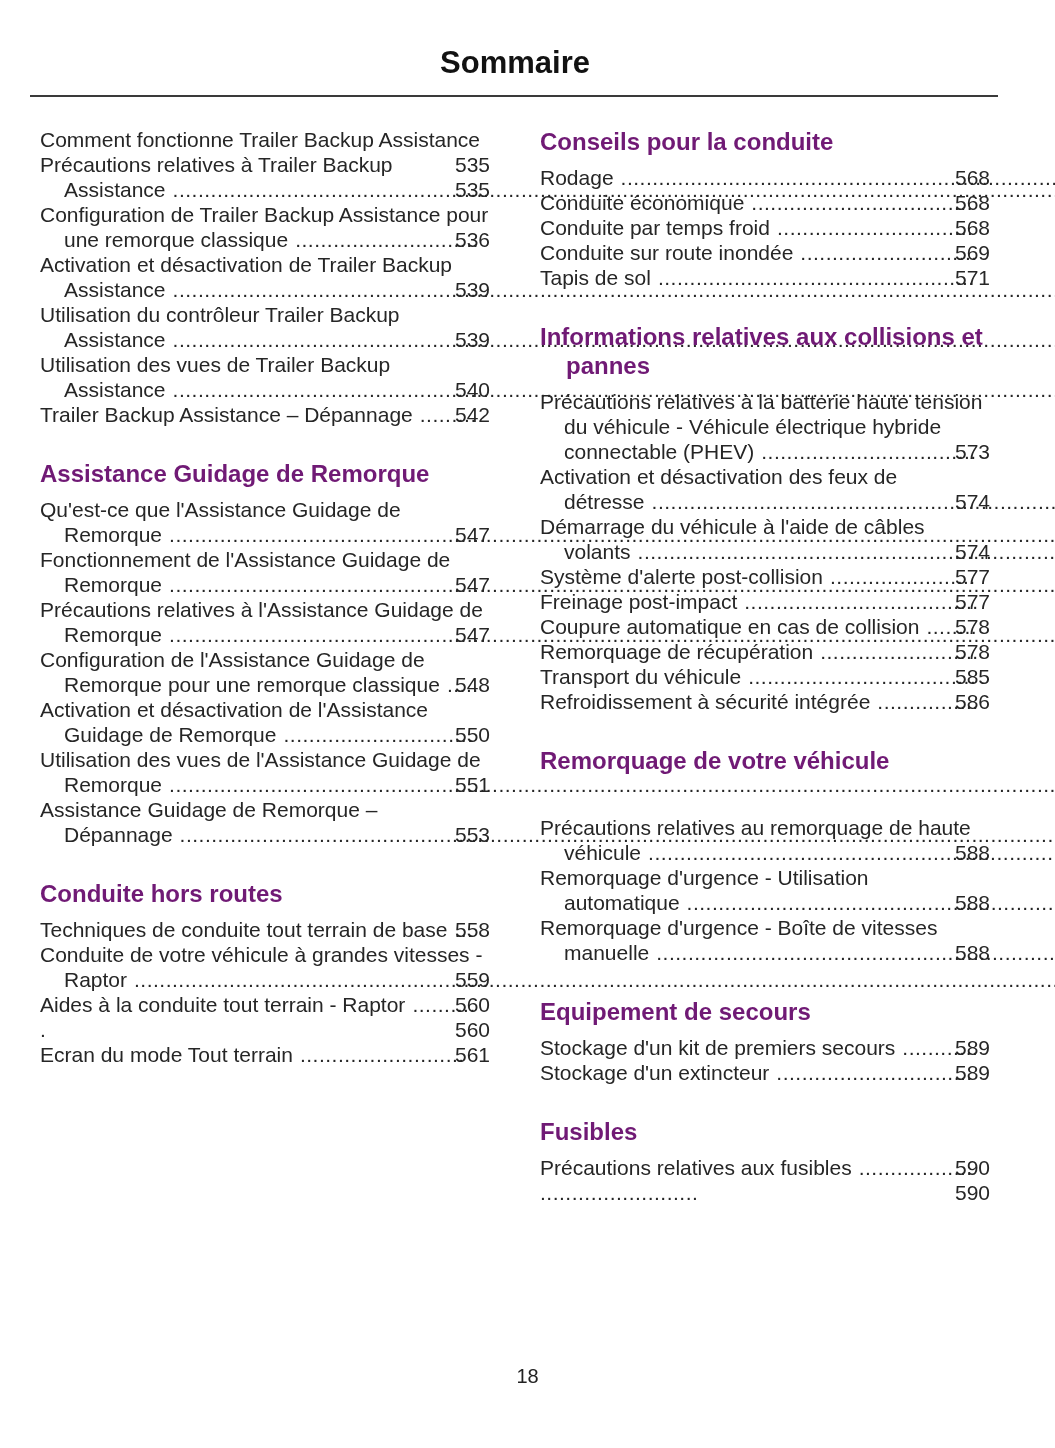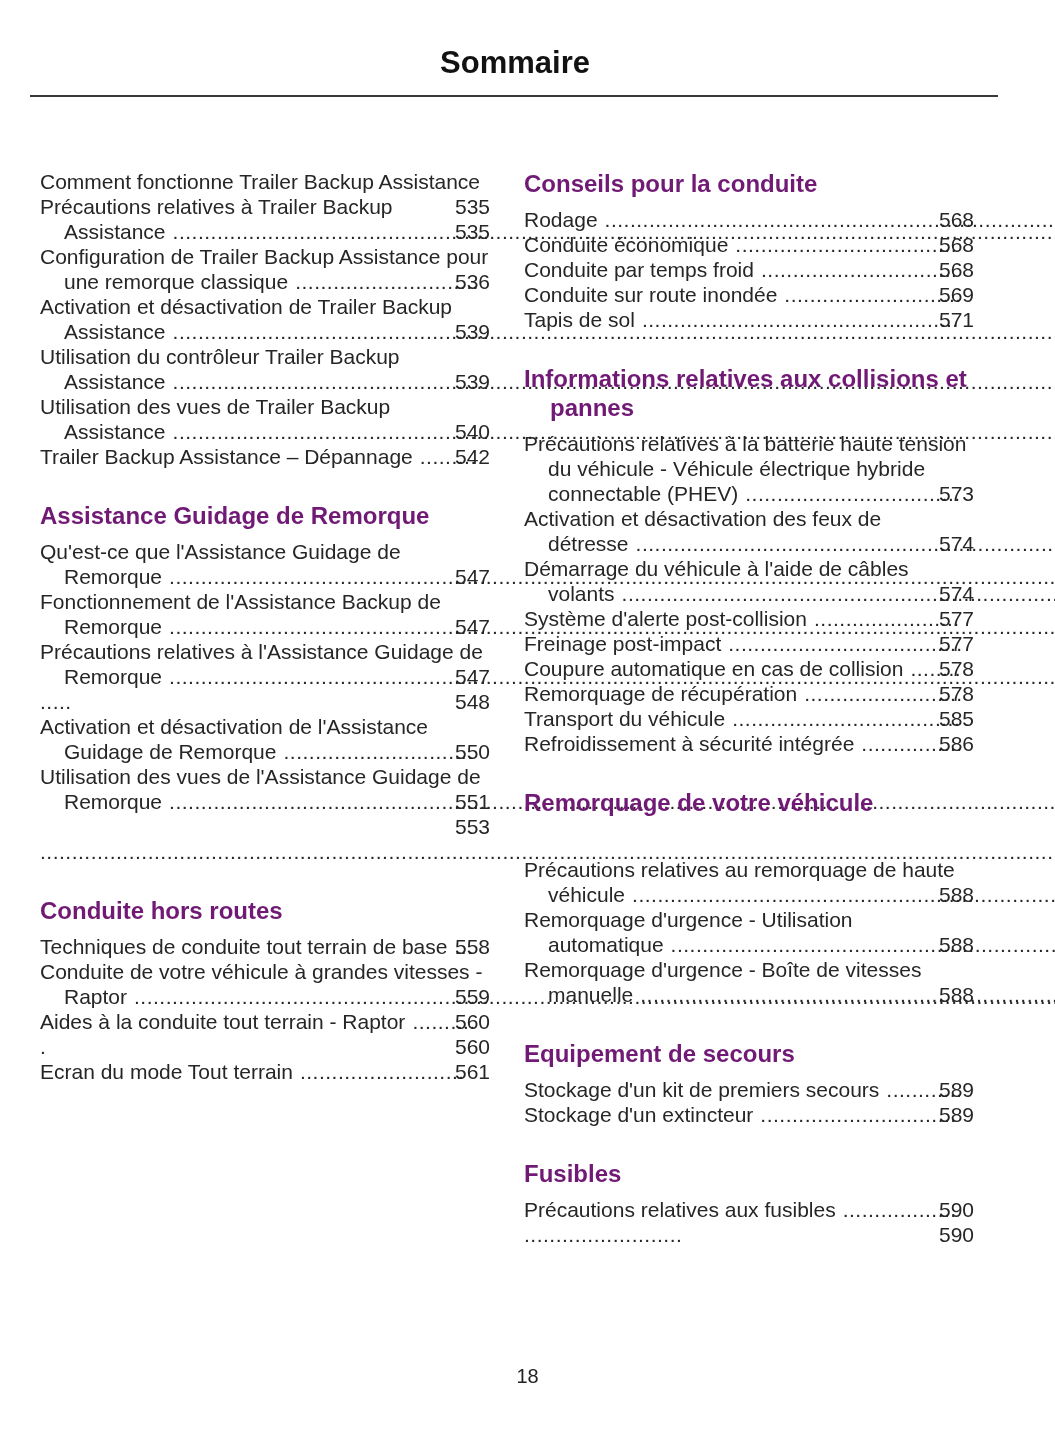--- a/index.html
+++ b/index.html
@@ -27,22 +27,22 @@
     color: #121212;
   }
   .title-rule {
     border: none;
     border-top: 2px solid #3a3a3a;
     margin: 13px -8px 0 -10px;
     height: 0;
   }
   .columns {
     display: flex;
-    gap: 34px;
-    margin-top: 72px;
+    gap: 50px;
+    margin-top: 30px;
   }
   .col {
     flex: 0 0 450px;
     width: 450px;
   }
   .sec-heading {
     font-size: 24px;
     line-height: 29px;
     font-weight: 700;
     color: #701a75;
@@ -97,26 +97,26 @@
           <p class="entry"><span class="entry-label">Précautions relatives à Trailer Backup Assistance</span><span class="entry-page">535</span><span class="leader-dots">........................................................................................................................................................................................................</span></p>
           <p class="entry"><span class="entry-label">Configuration de Trailer Backup Assistance pour une remorque classique</span><span class="entry-page">536</span><span class="leader-dots">.............................</span></p>
           <p class="entry"><span class="entry-label">Activation et désactivation de Trailer Backup Assistance</span><span class="entry-page">539</span><span class="leader-dots">........................................................................................................................................................................................................</span></p>
           <p class="entry"><span class="entry-label">Utilisation du contrôleur Trailer Backup Assistance</span><span class="entry-page">539</span><span class="leader-dots">........................................................................................................................................................................................................</span></p>
           <p class="entry"><span class="entry-label">Utilisation des vues de Trailer Backup Assistance</span><span class="entry-page">540</span><span class="leader-dots">........................................................................................................................................................................................................</span></p>
           <p class="entry"><span class="entry-label">Trailer Backup Assistance – Dépannage</span><span class="entry-page">542</span><span class="leader-dots">.........</span></p>
         </section>
         <section class="sec">
           <h2 class="sec-heading">Assistance Guidage de Remorque</h2>
           <p class="entry"><span class="entry-label">Qu'est-ce que l'Assistance Guidage de Remorque</span><span class="entry-page">547</span><span class="leader-dots">........................................................................................................................................................................................................</span></p>
-          <p class="entry"><span class="entry-label">Fonctionnement de l'Assistance Backup de Remorque</span><span class="entry-page">547</span><span class="leader-dots">........................................................................................................................................................................................................</span></p>
+          <p class="entry"><span class="entry-label">Fonctionnement de l'Assistance Guidage de Remorque</span><span class="entry-page">547</span><span class="leader-dots">........................................................................................................................................................................................................</span></p>
           <p class="entry"><span class="entry-label">Précautions relatives à l'Assistance Guidage de Remorque</span><span class="entry-page">547</span><span class="leader-dots">........................................................................................................................................................................................................</span></p>
-          <p class="entry"><span class="entry-page">548</span><span class="leader-dots">.....</span></p>
+          <p class="entry"><span class="entry-label">Configuration de l'Assistance Guidage de Remorque pour une remorque classique</span><span class="entry-page">548</span><span class="leader-dots">.....</span></p>
           <p class="entry"><span class="entry-label">Activation et désactivation de l'Assistance Guidage de Remorque</span><span class="entry-page">550</span><span class="leader-dots">..............................</span></p>
           <p class="entry"><span class="entry-label">Utilisation des vues de l'Assistance Guidage de Remorque</span><span class="entry-page">551</span><span class="leader-dots">........................................................................................................................................................................................................</span></p>
-          <p class="entry"><span class="entry-page">553</span><span class="leader-dots">........................................................................................................................................................................................................</span></p>
+          <p class="entry"><span class="entry-label">Assistance Guidage de Remorque – Dépannage</span><span class="entry-page">553</span><span class="leader-dots">........................................................................................................................................................................................................</span></p>
         </section>
         <section class="sec">
           <h2 class="sec-heading">Conduite hors routes</h2>
           <p class="entry"><span class="entry-label">Techniques de conduite tout terrain de base</span><span class="entry-page">558</span><span class="leader-dots">...</span></p>
           <p class="entry"><span class="entry-label">Conduite de votre véhicule à grandes vitesses - Raptor</span><span class="entry-page">559</span><span class="leader-dots">........................................................................................................................................................................................................</span></p>
           <p class="entry"><span class="entry-label">Aides à la conduite tout terrain - Raptor</span><span class="entry-page">560</span><span class="leader-dots">..........</span></p>
           <p class="entry"><span class="entry-page">560</span><span class="leader-dots">.</span></p>
           <p class="entry"><span class="entry-label">Ecran du mode Tout terrain</span><span class="entry-page">561</span><span class="leader-dots">..........................</span></p>
         </section>
       </div>

